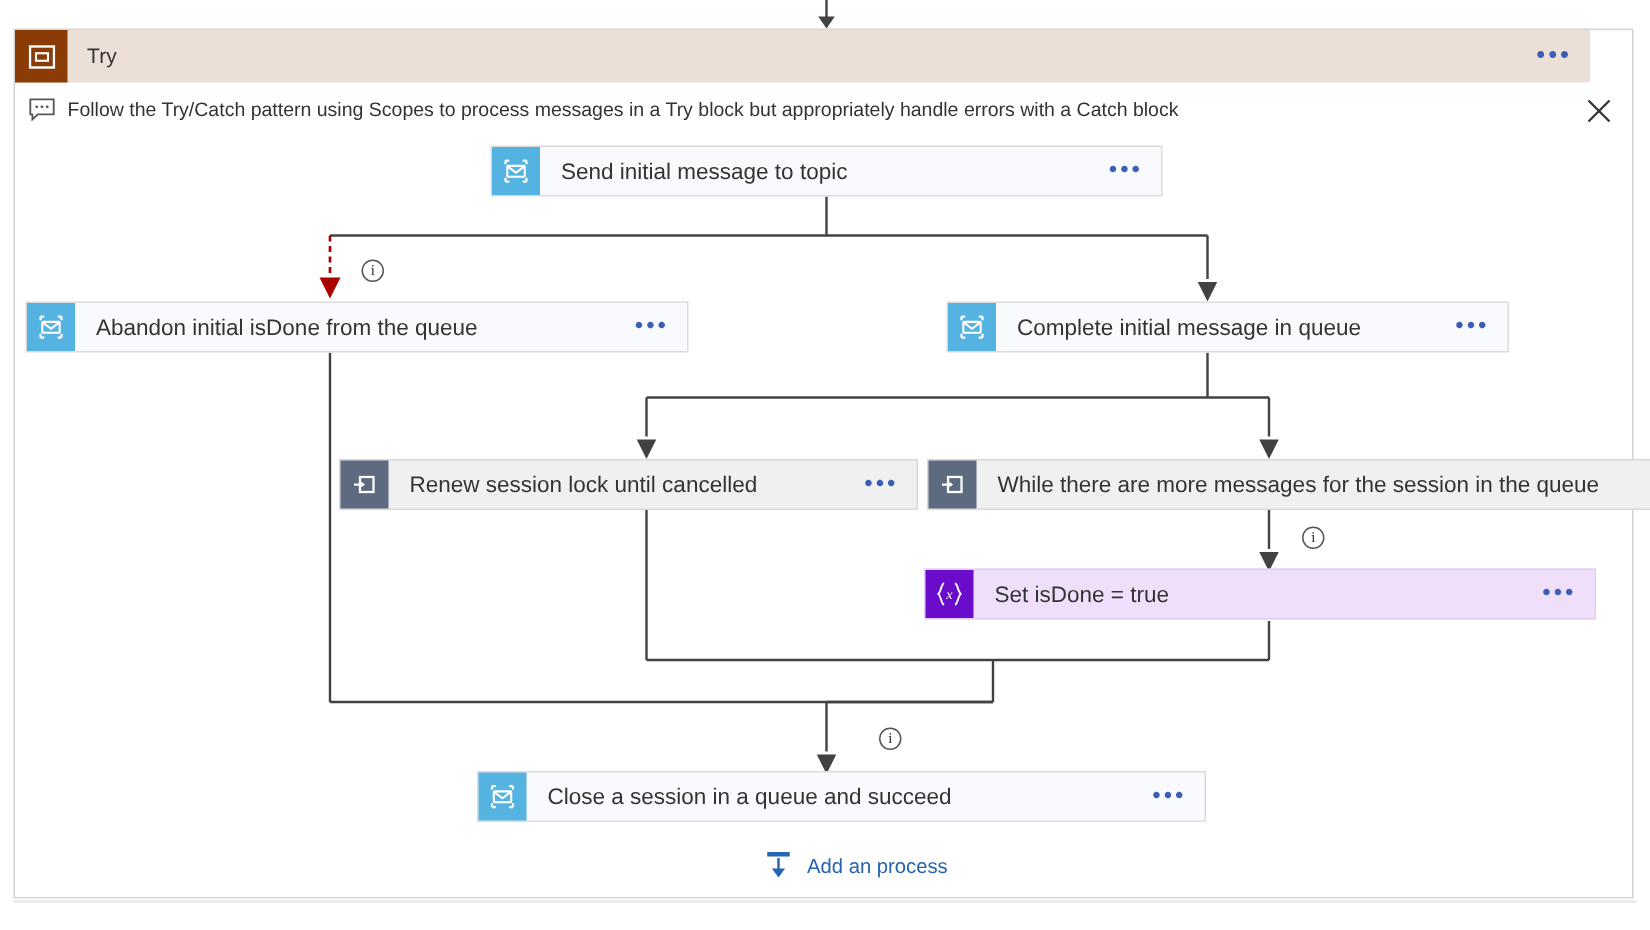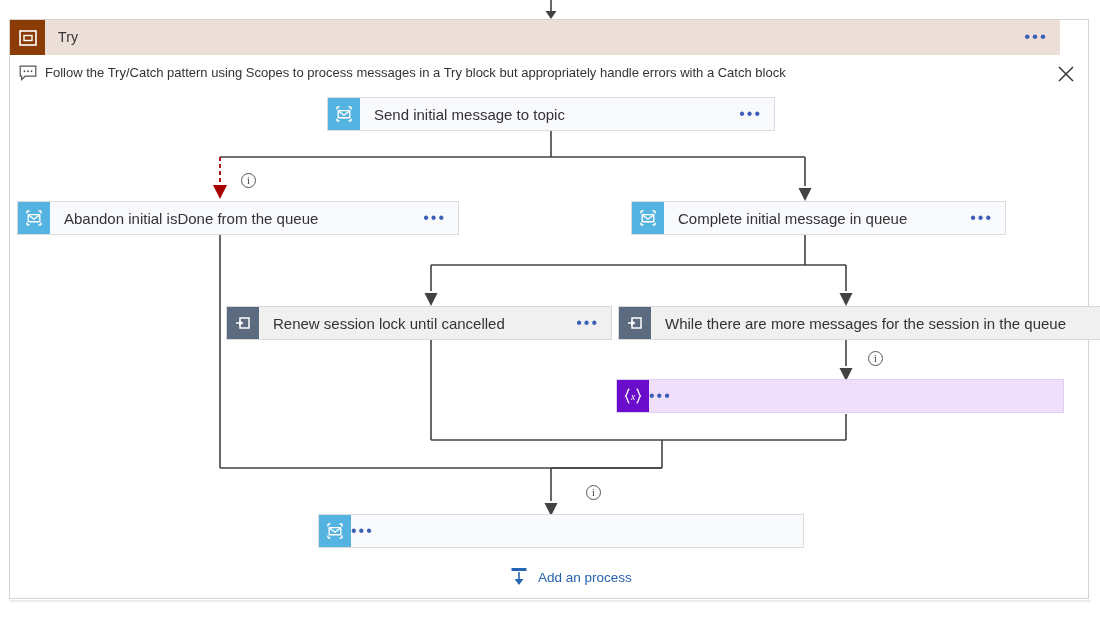--- a/index.html
+++ b/index.html
@@ -348,31 +348,33 @@
   </div>
 
   <div class="node purple" style="left:616px; top:379px; width:448px;">
     <div class="node-icon icon-var">
       <svg width="22" height="18" viewBox="0 0 22 18">
         <path d="M7.4 2 C5.4 2 5.6 7.4 3.6 9 C5.6 10.6 5.4 16 7.4 16" fill="none" stroke="#ffffff" stroke-width="1.3"></path>
         <path d="M14.6 2 C16.6 2 16.4 7.4 18.4 9 C16.4 10.6 16.6 16 14.6 16" fill="none" stroke="#ffffff" stroke-width="1.3"></path>
         <text x="11" y="12.6" font-family="'Liberation Serif',serif" font-style="italic" font-size="9.5" fill="#ffffff" text-anchor="middle">x</text>
       </svg>
     </div>
+    <div class="node-label">Set isDone = true</div>
     <div class="node-ellipsis">•••</div>
   </div>
 
   <div class="node" style="left:318px; top:514px; width:486px;">
     <div class="node-icon icon-sb">
       <svg width="20" height="20" viewBox="0 0 20 20">
         <path d="M3 3 H5.5 M3 3 V5.5 M17 3 H14.5 M17 3 V5.5 M3 17 H5.5 M3 17 V14.5 M17 17 H14.5 M17 17 V14.5" stroke="#ffffff" stroke-width="1.5" fill="none"></path>
         <rect x="4.2" y="6.6" width="11.6" height="7.2" rx="0.6" fill="none" stroke="#ffffff" stroke-width="1.4"></rect>
         <path d="M4.4 6.9 L10 11.2 L15.6 6.9" fill="none" stroke="#ffffff" stroke-width="1.4"></path>
       </svg>
     </div>
+    <div class="node-label">Close a session in a queue and succeed</div>
     <div class="node-ellipsis">•••</div>
   </div>
 
   <div class="info-circle" style="left:241px; top:173px;">i</div>
   <div class="info-circle" style="left:868px; top:351px;">i</div>
   <div class="info-circle" style="left:586px; top:485px;">i</div>
 
   <div class="add-action">
     <svg class="add-action-icon" viewBox="0 0 22 22">
       <rect x="3.5" y="2" width="15" height="3" fill="#2663b0"></rect>

